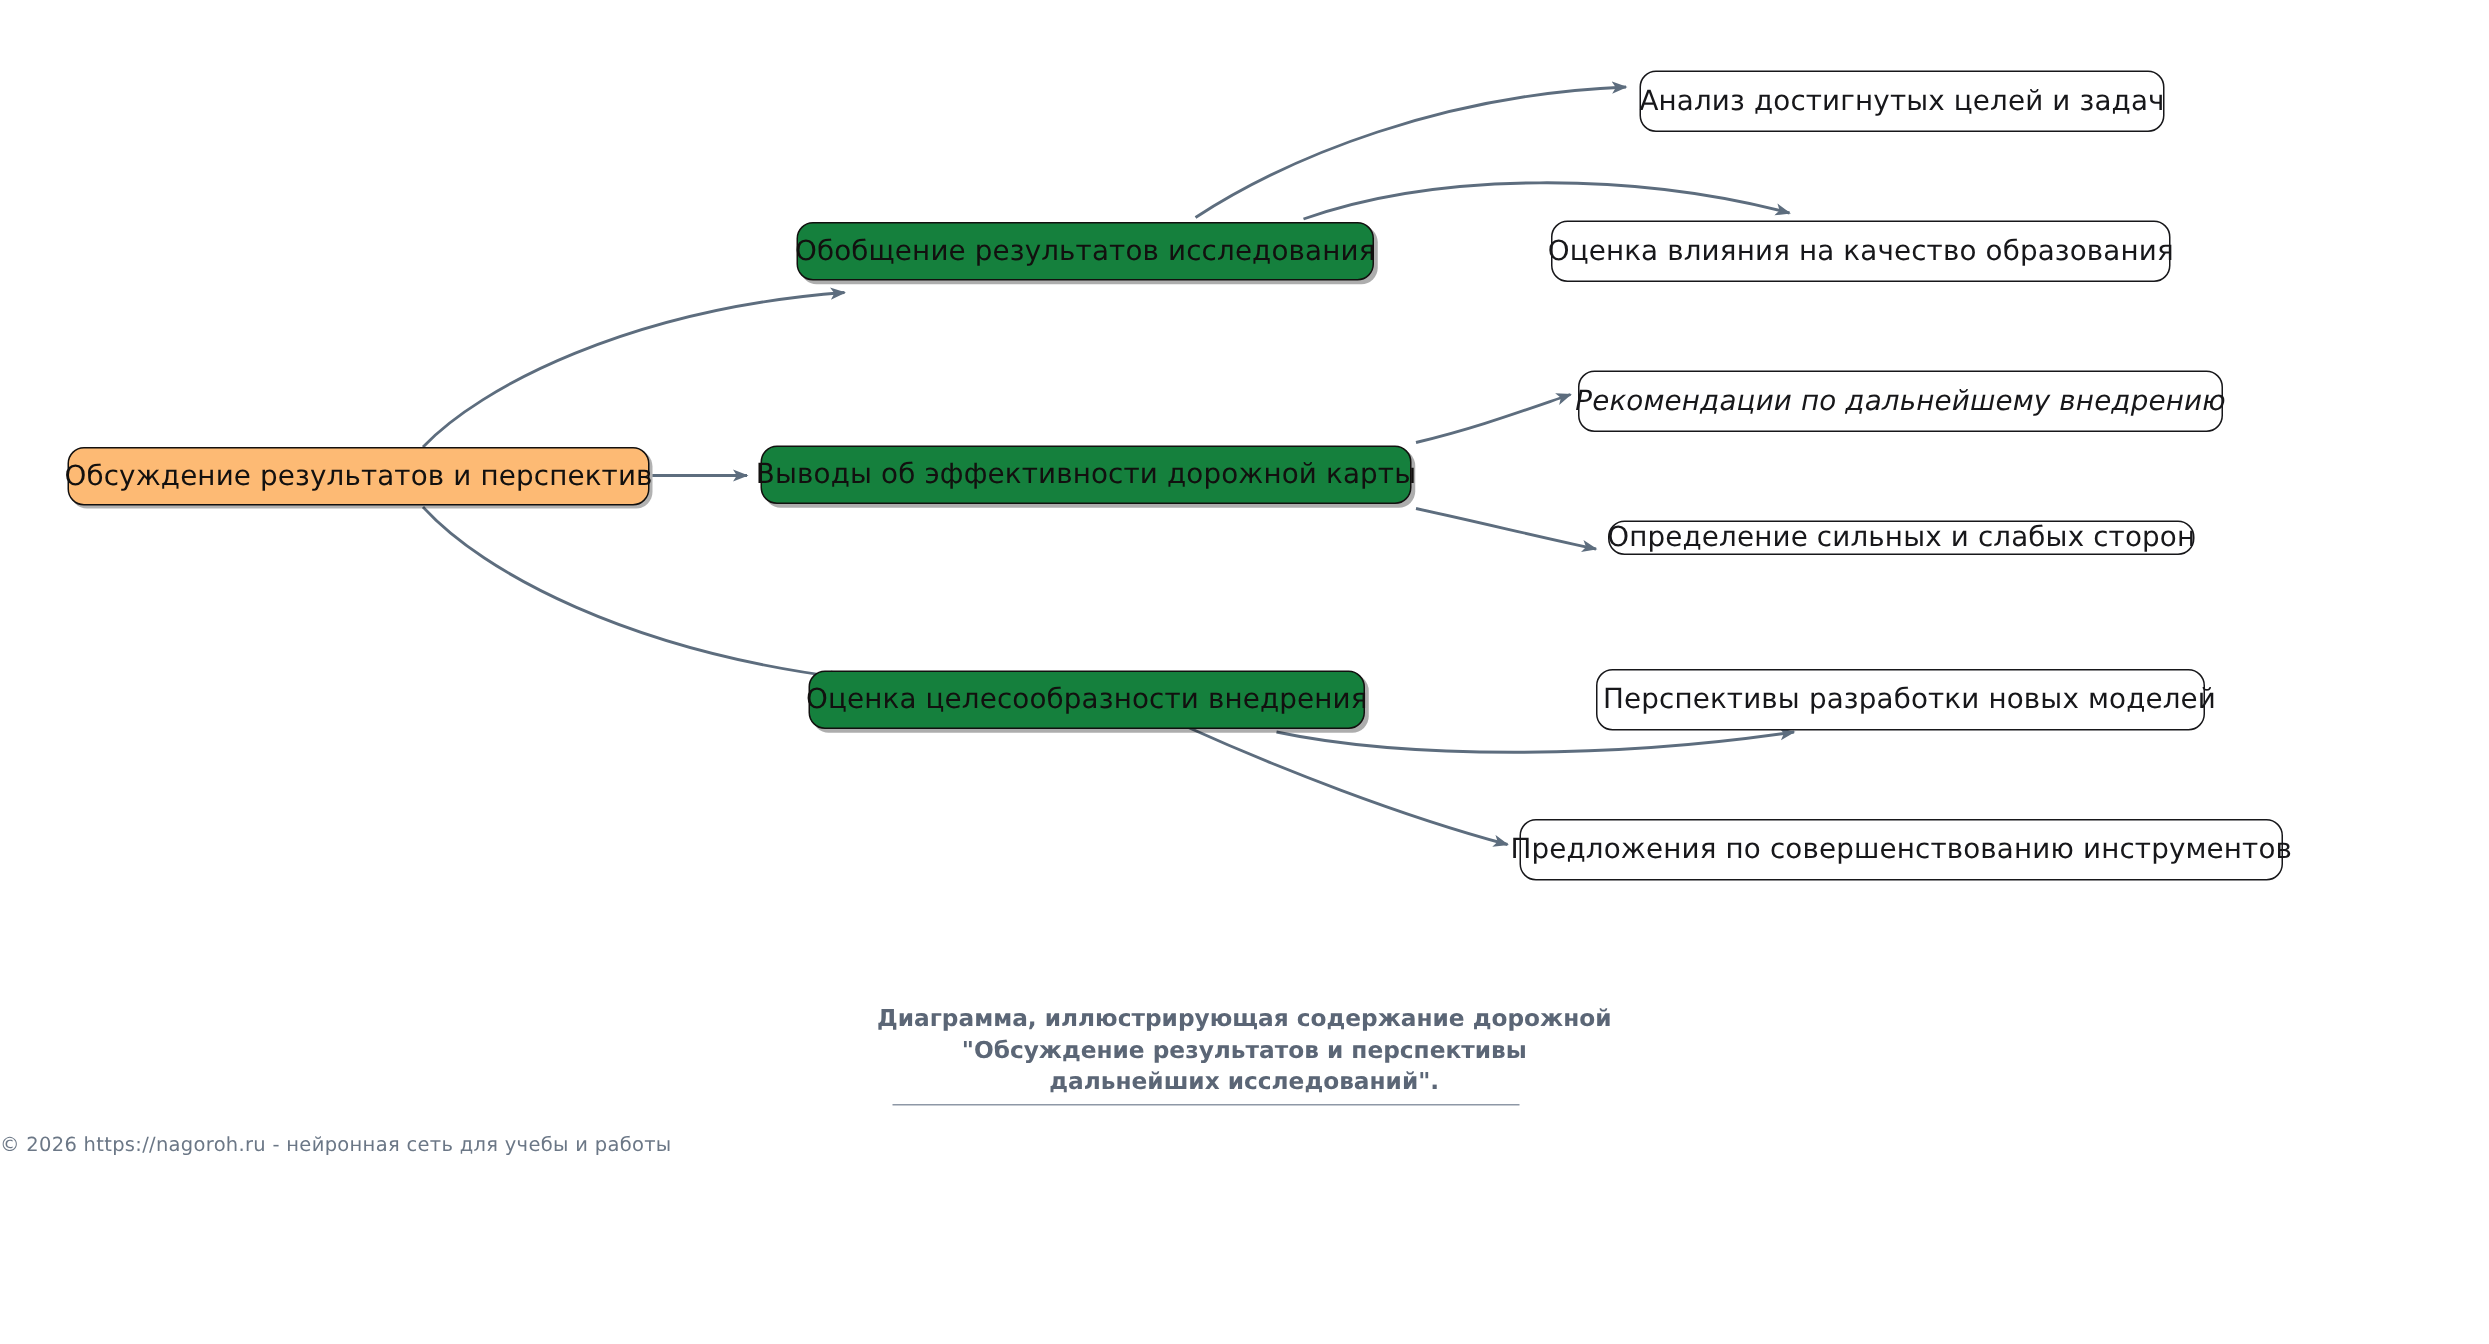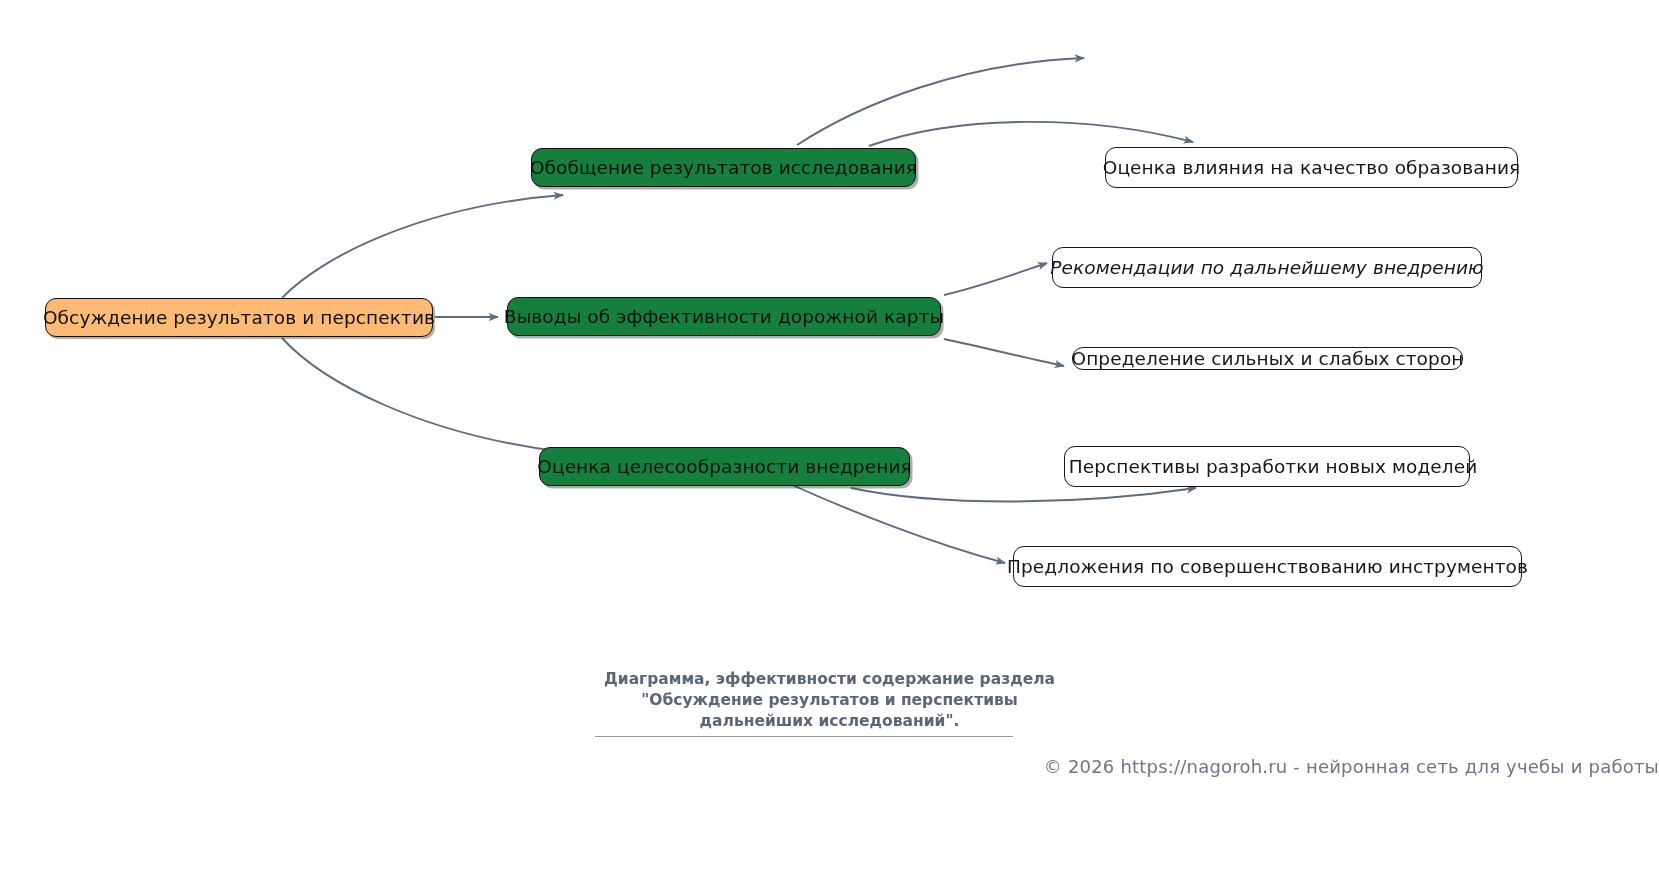--- a/index.html
+++ b/index.html
@@ -54,23 +54,23 @@
 
   .divider{
     position:absolute;
     height:0;
     border-top:1.5px solid #8e98a6;
   }
 
   .copyright{
     position:absolute;
     left:0;right:0;
-    text-align:right;
+    text-align:left;
     color:#6b7786;
-    font-size:18px;
+    font-size:13px;
     font-family:"DejaVu Sans","Liberation Sans",sans-serif;
     font-weight:normal;
     letter-spacing:0.2px;
   }
 </style>
 </head>
 <body>
 
 <div id="canvas">
 
@@ -112,43 +112,46 @@
   </div>
 
   <div class="node branch" style="left:507px;top:297px;width:434px;height:39px;">
     <span class="node-label">Выводы об эффективности дорожной карты</span>
   </div>
 
   <div class="node branch" style="left:539px;top:447px;width:371px;height:39px;">
     <span class="node-label">Оценка целесообразности внедрения</span>
   </div>
 
+  <div class="node leaf" style="left:1093px;top:47px;width:350px;height:41px;">
+    <span class="node-label">Анализ достигнутых целей и задач</span>
+  </div>
 
-  <div class="node leaf" style="left:1105px;top:147px;width:413px;height:41px;text-align:right;">
+  <div class="node leaf" style="left:1034px;top:147px;width:413px;height:41px;text-align:right;">
     <span class="node-label">Оценка влияния на качество образования</span>
   </div>
 
   <div class="node leaf" style="left:1052px;top:247px;width:430px;height:41px;font-style:italic;">
     <span class="node-label">Рекомендации по дальнейшему внедрению</span>
   </div>
 
   <div class="node leaf" style="left:1072px;top:347px;width:391px;height:23px;">
     <span class="node-label">Определение сильных и слабых сторон</span>
   </div>
 
   <div class="node leaf" style="left:1064px;top:446px;width:406px;height:41px;padding-left:12px;">
     <span class="node-label">Перспективы разработки новых моделей</span>
   </div>
 
   <div class="node leaf" style="left:1013px;top:546px;width:509px;height:41px;">
     <span class="node-label">Предложения по совершенствованию инструментов</span>
   </div>
 
   <div class="caption" style="top:669px;">
-    <span class="cap-line">Диаграмма, эффективности содержание раздела</span>
+    <span class="cap-line">Диаграмма, иллюстрирующая содержание дорожной</span>
     <span class="cap-line">"Обсуждение результатов и перспективы</span>
     <span class="cap-line">дальнейших исследований".</span>
   </div>
 
   <div class="divider" style="left:595px;top:736px;width:418px;"></div>
 
   <div class="copyright" style="top:756px;">
     <span>© 2026 https://nagoroh.ru - нейронная сеть для учебы и работы</span>
   </div>
 

